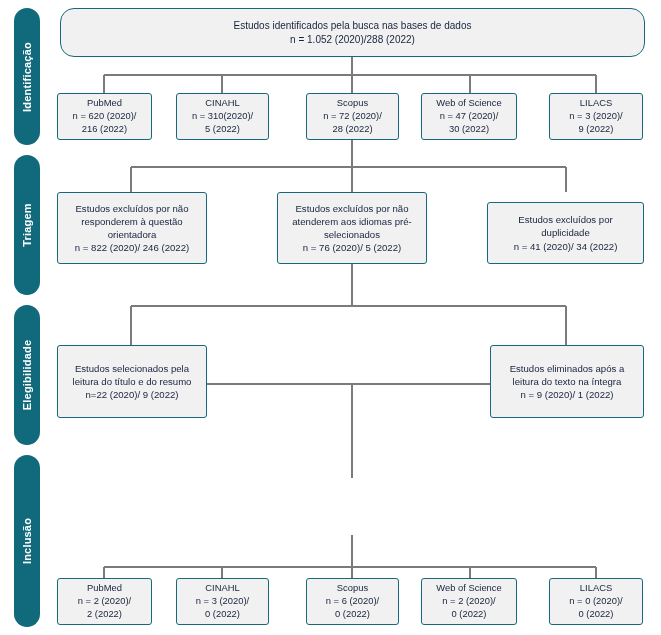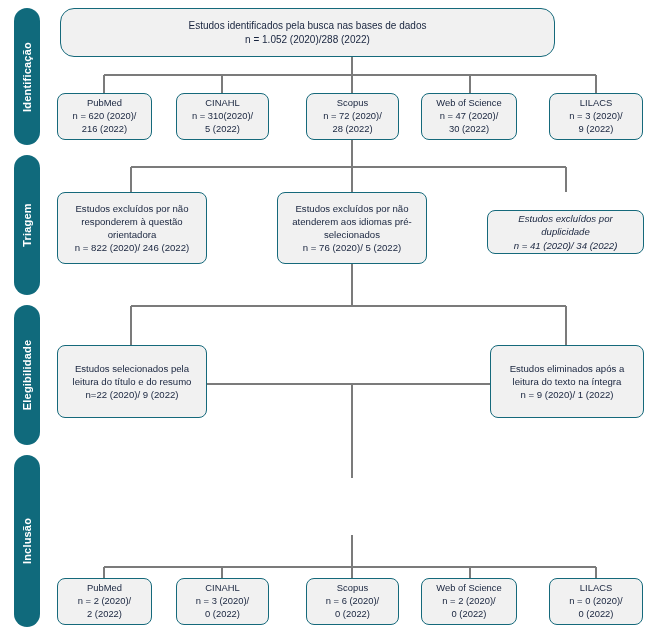--- a/index.html
+++ b/index.html
@@ -43,21 +43,21 @@
     letter-spacing: 0.2px;
     white-space: nowrap;
     transform: rotate(-90deg);
     transform-origin: center center;
   }
   
   .node {
     position: absolute;
     background: #F1F1F1;
     border: 1.3px solid #15697B;
-    border-radius: 8px;
+    border-radius: 3px;
     box-sizing: border-box;
     display: flex;
     align-items: center;
     justify-content: center;
     text-align: center;
     color: #17233D;
     font-size: 9.6px;
     line-height: 1.38;
     padding: 3px 5px;
   }
@@ -123,21 +123,21 @@
   </div>
 
   <div class="stage-pill" style="left:14px; top:305px; width:26px; height:140px;">
     <span class="stage-label">Elegibilidade</span>
   </div>
 
   <div class="stage-pill" style="left:14px; top:455px; width:26px; height:172px;">
     <span class="stage-label">Inclusão</span>
   </div>
 
-  <div class="node wide-top" style="left:60px; top:8px; width:495px; height:49px;">
+  <div class="node wide-top" style="left:60px; top:8px; width:585px; height:49px;">
     <span class="node-text">Estudos identificados pela busca nas bases de dados
 n = 1.052 (2020)/288 (2022)</span>
   </div>
 
   <div class="node small" style="left:57px; top:93px; width:95px; height:47px;">
     <span class="node-text">PubMed
 n = 620 (2020)/
 216 (2022)</span>
   </div>
 
@@ -172,21 +172,21 @@
 n = 822 (2020)/ 246 (2022)</span>
   </div>
 
   <div class="node" style="left:277px; top:192px; width:150px; height:72px;">
     <span class="node-text">Estudos excluídos por não
 atenderem aos idiomas pré-
 selecionados
 n = 76 (2020)/ 5 (2022)</span>
   </div>
 
-  <div class="node" style="left:487px; top:210px; width:157px; height:44px;font-style:italic;">
+  <div class="node" style="left:487px; top:202px; width:157px; height:62px;">
     <span class="node-text">Estudos excluídos por
 duplicidade
 n = 41 (2020)/ 34 (2022)</span>
   </div>
 
   <div class="node" style="left:57px; top:345px; width:150px; height:73px;">
     <span class="node-text">Estudos selecionados pela
 leitura do título e do resumo
 n=22 (2020)/ 9 (2022)</span>
   </div>

